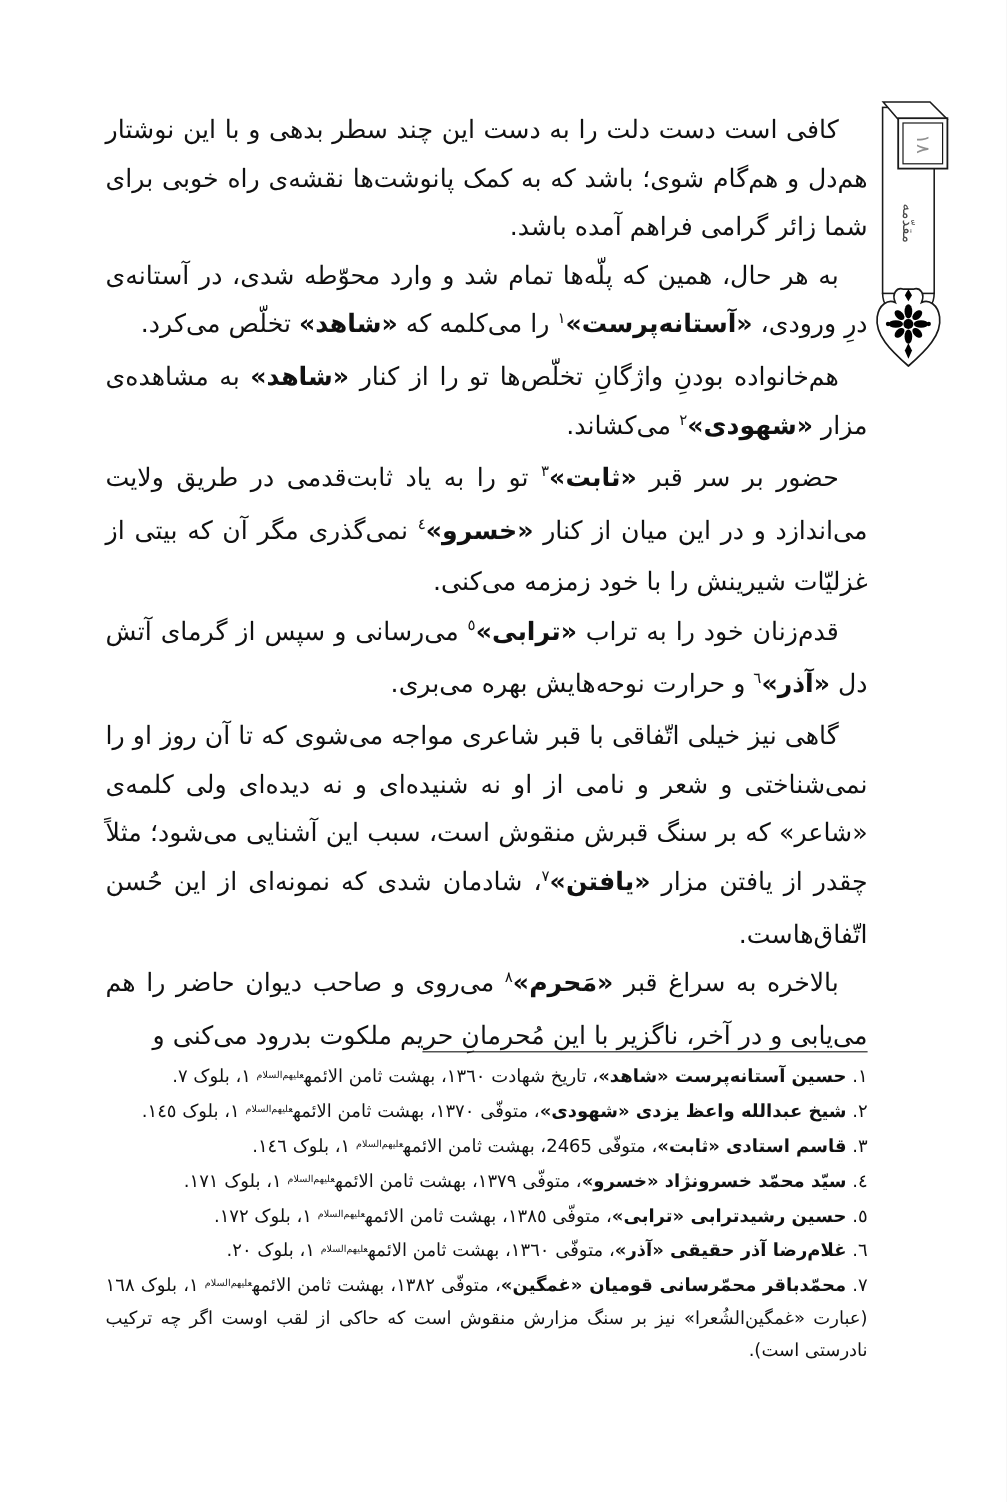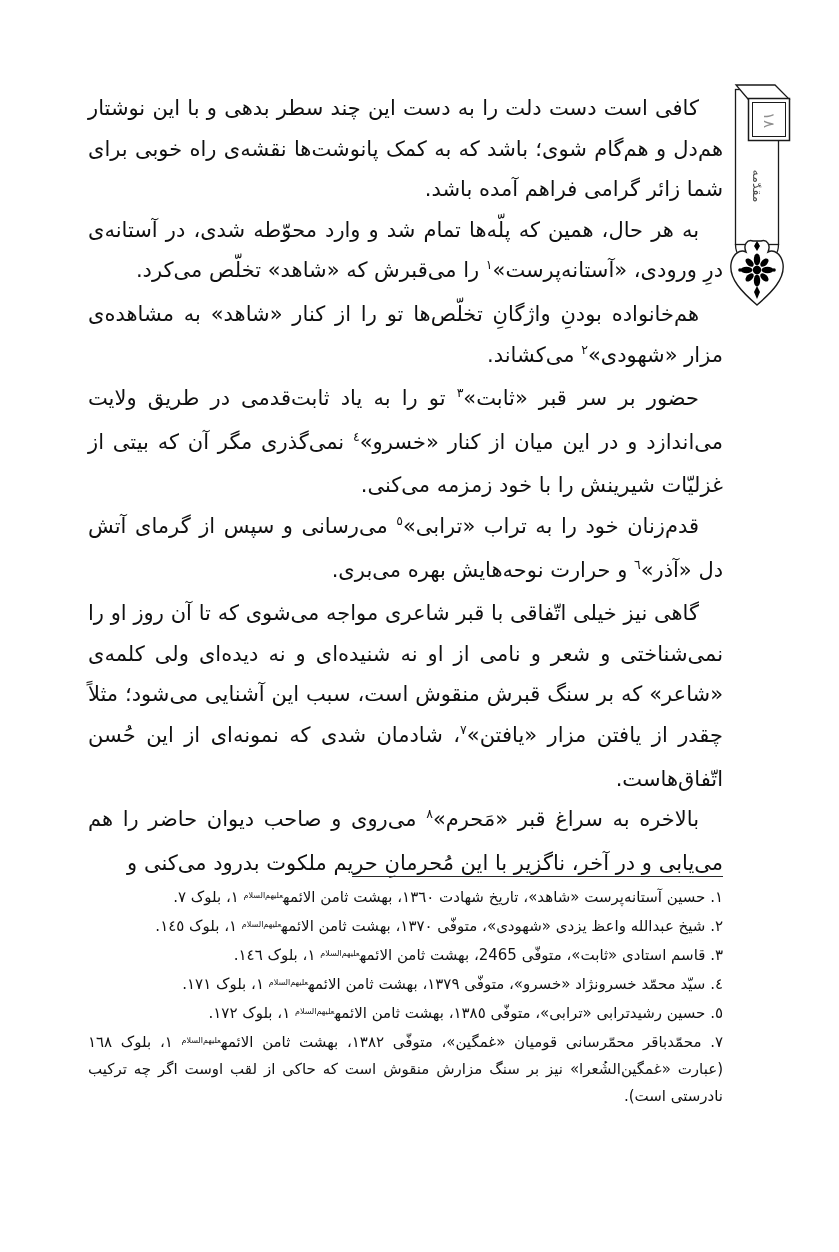--- a/index.html
+++ b/index.html
@@ -16,21 +16,21 @@
   .main-text{
     position:absolute;
     top:88px;right:116px;left:88px;
     direction:rtl;
     text-align:justify;
     font-size:21px;
     line-height:40.6px;
   }
   .main-text p{margin:0;text-indent:24px;}
   .seg-r{font-weight:400;}
-  .seg-b{font-weight:400;}
+  .seg-b{font-weight:700;}
   .seg-sup{
     font-size:12.5px;
     position:relative;top:-8px;
     font-weight:400;
   }
   .seg-h{
     font-size:8px;
     letter-spacing:-0.5px;
     vertical-align:4px;
     font-weight:400;
@@ -108,32 +108,33 @@
         <path d="M31,228 L34,234 L31,241 L28,234 Z"></path>
         <circle cx="31" cy="186.5" r="1.6"></circle>
         <circle cx="14" cy="212" r="1.8"></circle>
         <circle cx="48" cy="212" r="1.8"></circle>
       </g>
     </svg>
   </div>
 
   <div class="main-text" id="main-text">
       <p><span class="seg-r">کافی است دست دلت را به دست این چند سطر بدهی و با این نوشتار هم‌دل و هم‌گام شوی؛ باشد که به کمک پانوشت‌ها نقشه‌ی راه خوبی برای شما زائر گرامی فراهم آمده باشد.</span></p>
-      <p><span class="seg-r">به هر حال، همین که پلّه‌ها تمام شد و وارد محوّطه شدی، در آستانه‌ی درِ ورودی، </span><span class="seg-b">«آستانه‌پرست»</span><span class="seg-sup">١</span><span class="seg-r"> را می‌قبرش که </span><span class="seg-b">«شاهد»</span><span class="seg-r"> تخلّص می‌کرد.</span></p>
+      <p><span class="seg-r">به هر حال، همین که پلّه‌ها تمام شد و وارد محوّطه شدی، در آستانه‌ی درِ ورودی، </span><span class="seg-b">«آستانه‌پرست»</span><span class="seg-sup">١</span><span class="seg-r"> را می‌کلمه که </span><span class="seg-b">«شاهد»</span><span class="seg-r"> تخلّص می‌کرد.</span></p>
       <p><span class="seg-r">هم‌خانواده بودنِ واژگانِ تخلّص‌ها تو را از کنار </span><span class="seg-b">«شاهد»</span><span class="seg-r"> به مشاهده‌ی مزار </span><span class="seg-b">«شهودی»</span><span class="seg-sup">٢</span><span class="seg-r"> می‌کشاند.</span></p>
       <p><span class="seg-r">حضور بر سر قبر </span><span class="seg-b">«ثابت»</span><span class="seg-sup">٣</span><span class="seg-r"> تو را به یاد ثابت‌قدمی در طریق ولایت می‌اندازد و در این میان از کنار </span><span class="seg-b">«خسرو»</span><span class="seg-sup">٤</span><span class="seg-r"> نمی‌گذری مگر آن که بیتی از غزلیّات شیرینش را با خود زمزمه می‌کنی.</span></p>
       <p><span class="seg-r">قدم‌زنان خود را به تراب </span><span class="seg-b">«ترابی»</span><span class="seg-sup">٥</span><span class="seg-r"> می‌رسانی و سپس از گرمای آتش دل </span><span class="seg-b">«آذر»</span><span class="seg-sup">٦</span><span class="seg-r"> و حرارت نوحه‌هایش بهره می‌بری.</span></p>
       <p><span class="seg-r">گاهی نیز خیلی اتّفاقی با قبر شاعری مواجه می‌شوی که تا آن روز او را نمی‌شناختی و شعر و نامی از او نه شنیده‌ای و نه دیده‌ای ولی کلمه‌ی «شاعر» که بر سنگ قبرش منقوش است، سبب این آشنایی می‌شود؛ مثلاً چقدر از یافتن مزار </span><span class="seg-b">«یافتن»</span><span class="seg-sup">٧</span><span class="seg-r">، شادمان شدی که نمونه‌ای از این حُسن اتّفاق‌هاست.</span></p>
       <p><span class="seg-r">بالاخره به سراغ قبر </span><span class="seg-b">«مَحرم»</span><span class="seg-sup">٨</span><span class="seg-r"> می‌روی و صاحب دیوان حاضر را هم می‌یابی و در آخر، ناگزیر با این مُحرمانِ حریم ملکوت بدرود می‌کنی و</span></p>
     </div>
 
   <div class="footnote-rule"></div>
 
   <div class="footnotes" id="footnote-list">
       <div class="fn"><span class="seg-r">١. </span><span class="seg-b">حسین آستانه‌پرست «شاهد»</span><span class="seg-r">، تاریخ شهادت ١٣٦٠، بهشت ثامن الائمه</span><span class="seg-h">علیهم‌السلام</span><span class="seg-r"> ١، بلوک ٧.</span></div>
       <div class="fn"><span class="seg-r">٢. </span><span class="seg-b">شیخ عبدالله واعظ یزدی «شهودی»</span><span class="seg-r">، متوفّی ١٣٧٠، بهشت ثامن الائمه</span><span class="seg-h">علیهم‌السلام</span><span class="seg-r"> ١، بلوک ١٤٥.</span></div>
       <div class="fn"><span class="seg-r">٣. </span><span class="seg-b">قاسم استادی «ثابت»</span><span class="seg-r">، متوفّی 2465، بهشت ثامن الائمه</span><span class="seg-h">علیهم‌السلام</span><span class="seg-r"> ١، بلوک ١٤٦.</span></div>
       <div class="fn"><span class="seg-r">٤. </span><span class="seg-b">سیّد محمّد خسرونژاد «خسرو»</span><span class="seg-r">، متوفّی ١٣٧٩، بهشت ثامن الائمه</span><span class="seg-h">علیهم‌السلام</span><span class="seg-r"> ١، بلوک ١٧١.</span></div>
       <div class="fn"><span class="seg-r">٥. </span><span class="seg-b">حسین رشیدترابی «ترابی»</span><span class="seg-r">، متوفّی ١٣٨٥، بهشت ثامن الائمه</span><span class="seg-h">علیهم‌السلام</span><span class="seg-r"> ١، بلوک ١٧٢.</span></div>
+      <div class="fn"><span class="seg-r">٦. </span><span class="seg-b">غلام‌رضا آذر حقیقی «آذر»</span><span class="seg-r">، متوفّی ١٣٦٠، بهشت ثامن الائمه</span><span class="seg-h">علیهم‌السلام</span><span class="seg-r"> ١، بلوک ٢٠.</span></div>
       <div class="fn"><span class="seg-r">٧. </span><span class="seg-b">محمّدباقر محمّرسانی قومیان «غمگین»</span><span class="seg-r">، متوفّی ١٣٨٢، بهشت ثامن الائمه</span><span class="seg-h">علیهم‌السلام</span><span class="seg-r"> ١، بلوک ١٦٨ (عبارت «غمگین‌الشُعرا» نیز بر سنگ مزارش منقوش است که حاکی از لقب اوست اگر چه ترکیب نادرستی است).</span></div>
     </div>
 
 </div>
 
 </body></html>

